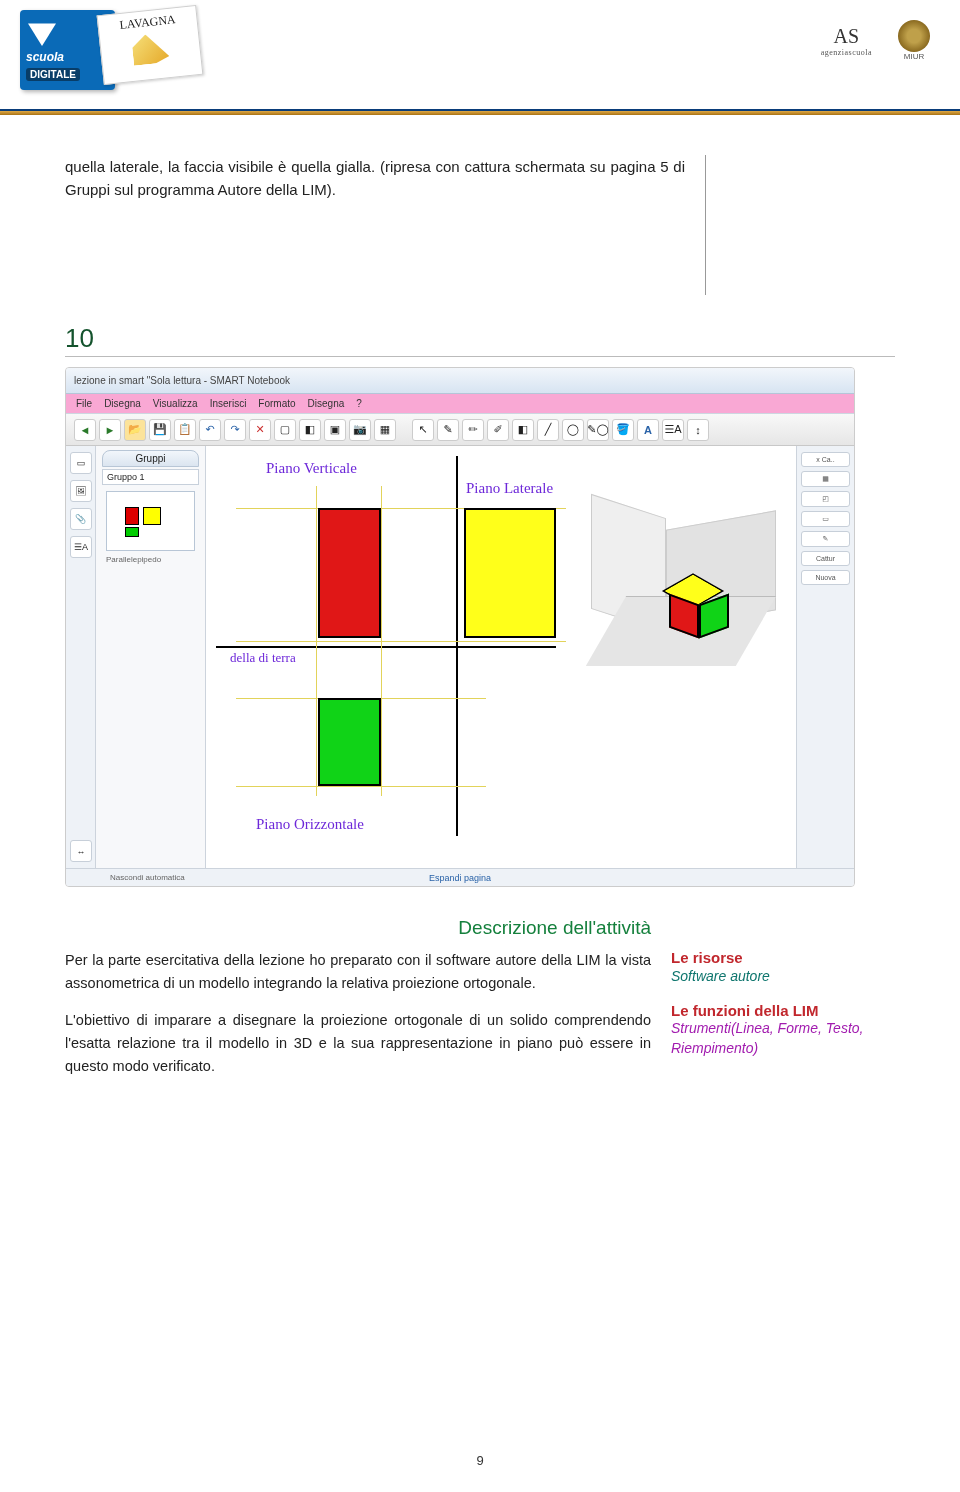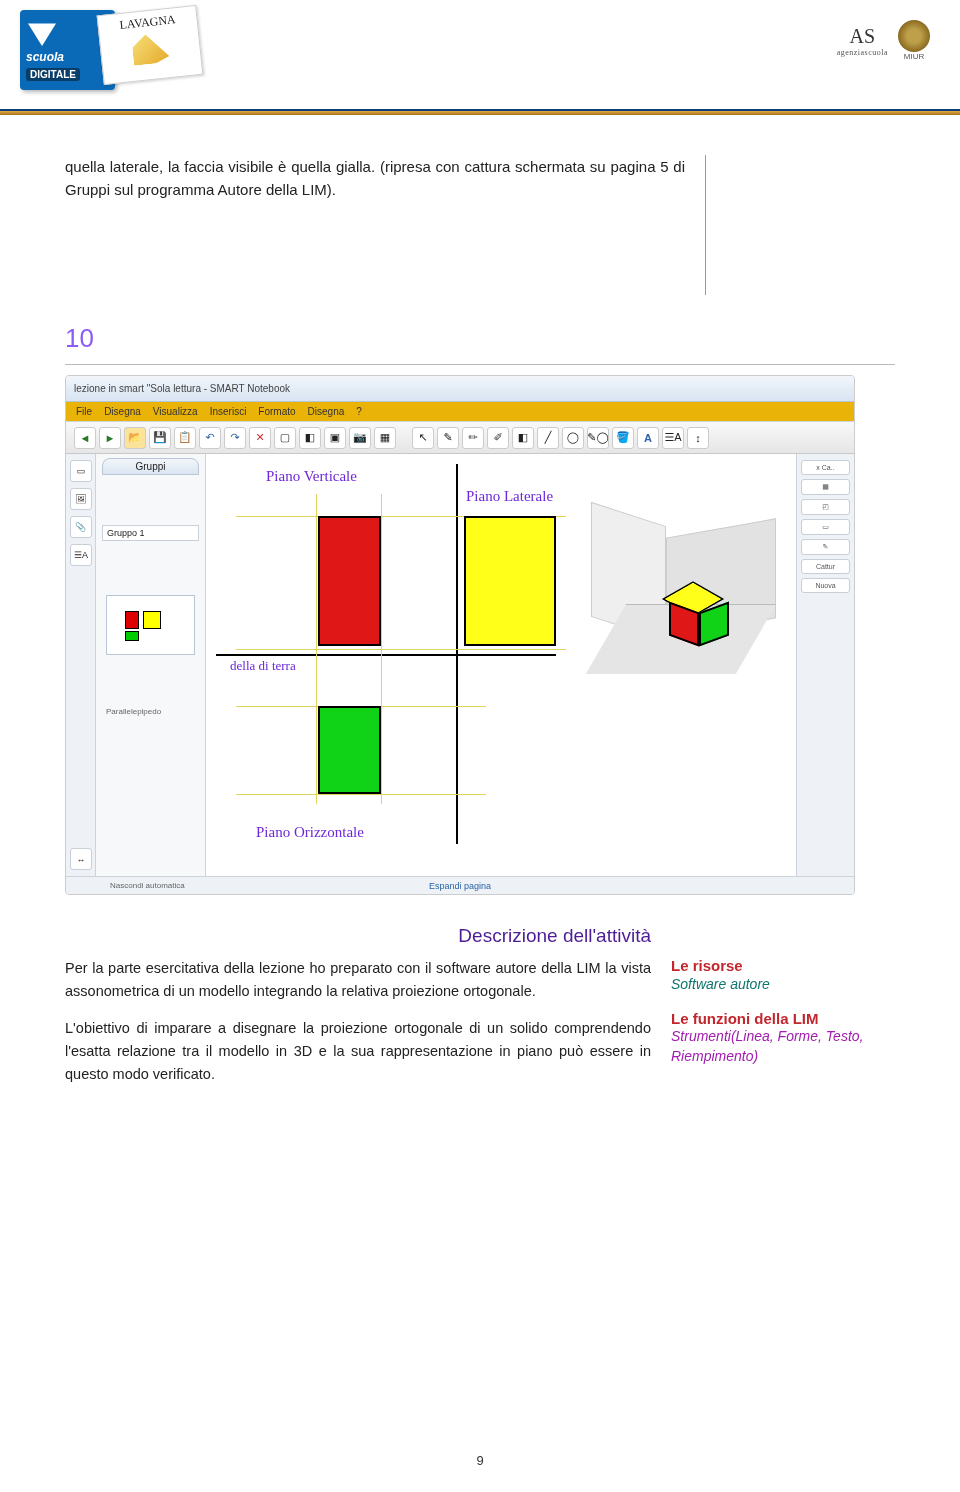--- a/index.html
+++ b/index.html
@@ -61,21 +61,21 @@
     width: 36px; height: 30px;
     background: linear-gradient(135deg,#f6e07a,#e5a92a);
     margin: 4px auto 0 auto;
     clip-path: polygon(0 100%, 0 40%, 40% 0, 100% 80%, 60% 100%);
   }
   .logo-right {
     position: absolute;
     top: 20px; right: 30px;
     display: flex;
     align-items: center;
-    gap: 10px;
+    gap: 26px;
   }
   .as-logo { font-family: Georgia, serif; font-size: 20px; color:#333; text-align:center;}
   .as-logo .sub { font-size: 8px; display:block; letter-spacing:0.5px; color:#555;}
   .miur-logo { text-align:center; }
   .miur-emblem {
     width: 32px; height: 32px; border-radius:50%;
     background: radial-gradient(circle,#bfa04a 30%,#8a6a20 70%);
     margin: 0 auto;
   }
   .miur-text { font-size:8px; color:#555;}
@@ -92,24 +92,24 @@
   }
   .two-col-top {
     display: flex;
     gap: 20px;
   }
   .col-main-top { flex: 1; font-size: 15px; line-height: 1.55; text-align: justify; }
   .col-side-top { width: 190px; border-left: 1px solid #999; min-height: 140px; }
 
   .figure-number {
     font-size: 26px;
-    color: #8b5cf6;
+    color: #14532d;
     font-family: Arial, sans-serif;
     border-bottom: 1px solid #bbb;
-    padding-bottom: 10px;
+    padding-bottom: 2px;
     margin: 28px 0 10px 0;
   }
 
   
   .app-figure {
     width: 790px;
     height: 520px;
     background: #f6f6f6;
     border: 1px solid #ccc;
     border-radius: 4px;
@@ -121,21 +121,21 @@
     height: 26px;
     background: linear-gradient(#f2f6fb,#d7e4f2);
     border-bottom: 1px solid #b5c5d8;
     display:flex; align-items:center;
     padding: 0 8px;
     font-size: 10px;
     color: #444;
   }
   .app-menubar {
     height: 20px;
-    background: #eab308;
+    background: #f9a8d4;
     border-bottom:1px solid #cdd6e0;
     display:flex; gap:12px; align-items:center;
     padding: 0 10px;
     font-size: 10px; color:#333;
   }
   .app-toolbar {
     height: 32px;
     background: linear-gradient(#f8f8f8,#e6e6e6);
     border-bottom:1px solid #c8c8c8;
     display:flex; align-items:center;
@@ -152,21 +152,21 @@
   .app-body { display:flex; height: calc(100% - 26px - 20px - 32px - 18px); }
   .app-leftrail {
     width: 30px; background:#eef2f7; border-right:1px solid #ccd3dc;
     display:flex; flex-direction:column; gap:6px; padding:6px 4px;
   }
   .rail-btn { width:22px;height:22px;background:#fff;border:1px solid #c7cfd9;border-radius:3px;font-size:9px;display:flex;align-items:center;justify-content:center;}
   .app-grouppanel {
     width: 110px;
     background:#f7f8fa;
     border-right:1px solid #ccd3dc;
-    display:flex; flex-direction:column;gap:48px;
+    display:flex; flex-direction:column;
   }
   .group-tab {
     background:linear-gradient(#f2f6fb,#dbe5f0);
     border:1px solid #b8c6d6;
     border-radius:8px 8px 0 0;
     font-size:10px; text-align:center;
     margin:4px 6px 0 6px; padding:2px 0;
   }
   .group-sub {
     background:#fff; border:1px solid #c7d0db; margin:2px 6px; font-size:9px; padding:2px 4px;
@@ -230,21 +230,21 @@
   .app-footer .left-lbl { position:absolute; left:44px; font-size:8px;color:#666;}
 
   
   .two-col {
     display:flex;
     gap: 20px;
   }
   .col-main { flex: 1; }
   .col-side { width: 224px; }
   .activity-title {
-    color: #4c1d95;
+    color: #15803d;
     font-size: 19px;
     text-align: right;
     margin-bottom: 10px;
     font-family: Arial, sans-serif;
   }
   .para {
     font-size: 14.5px;
     line-height: 1.58;
     text-align: justify;
     margin-bottom: 14px;

